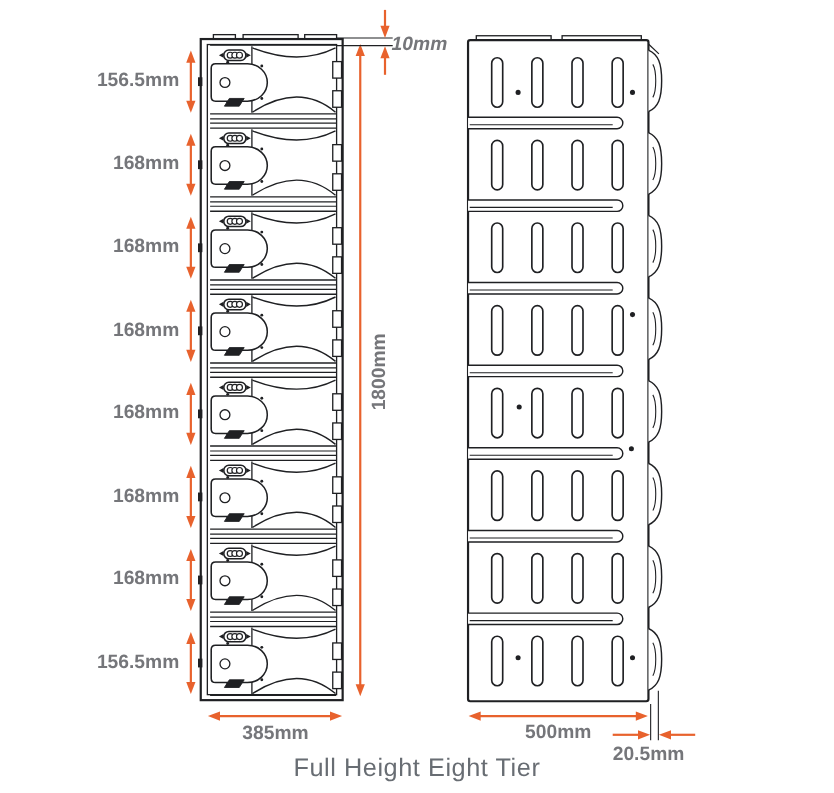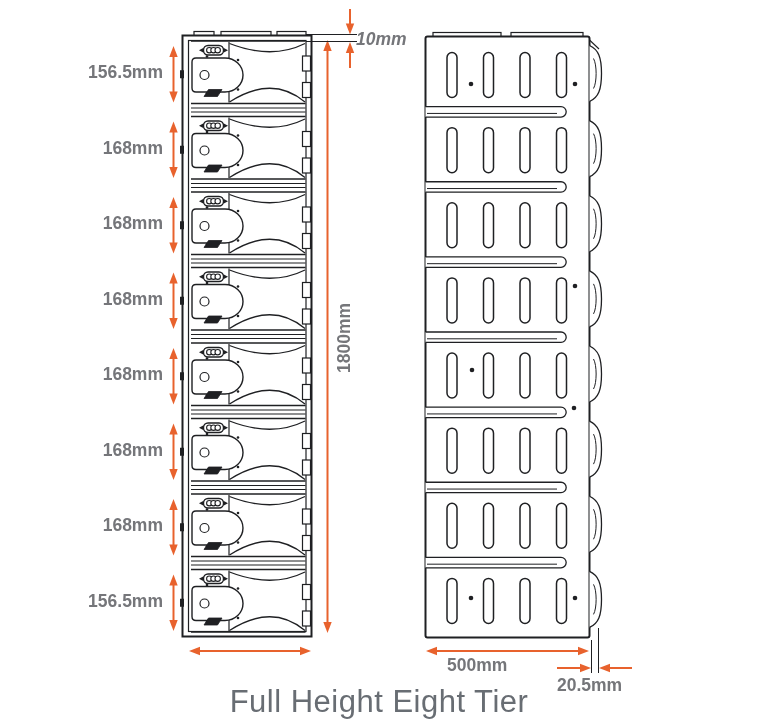--- a/index.html
+++ b/index.html
@@ -23,27 +23,27 @@
     font-size:17.5px;
     font-weight:bold;
     line-height:22px;
     height:22px;
     color:var(--label);
     white-space:nowrap;
   }
   #lbl-gap{left:356px;top:28px;font-style:italic;}
   #lbl-total{left:302px;top:327px;width:84px;text-align:center;transform:rotate(-90deg);transform-origin:center;}
   #lbl-front-width{left:190px;top:655px;width:121px;text-align:center;}
-  #lbl-side-width{left:447px;top:654px;width:121px;text-align:left;}
+  #lbl-side-width{left:447px;top:654px;width:121px;text-align:center;}
   #lbl-overhang{left:557px;top:674px;width:80px;}
   .caption{
     position:absolute;
     left:0;top:684px;width:758px;
     text-align:center;
-    font-size:31px;
+    font-size:23px;
     font-weight:400;
     letter-spacing:0.5px;
     color:var(--caption);
   }
 </style>
 </head>
 <body>
 
 <div class="canvas">
   <svg id="drawing" width="758" height="721" viewBox="0 0 758 721">
@@ -440,17 +440,18 @@
       <div class="dim-label" style="left: 58px; width: 105px; text-align: right; top: 212.25px;">168mm</div>
       <div class="dim-label" style="left: 58px; width: 105px; text-align: right; top: 287.75px;">168mm</div>
       <div class="dim-label" style="left: 58px; width: 105px; text-align: right; top: 363.25px;">168mm</div>
       <div class="dim-label" style="left: 58px; width: 105px; text-align: right; top: 438.75px;">168mm</div>
       <div class="dim-label" style="left: 58px; width: 105px; text-align: right; top: 514.25px;">168mm</div>
       <div class="dim-label" style="left: 58px; width: 105px; text-align: right; top: 589.75px;">156.5mm</div>
     </div>
 
   <div class="dim-label" id="lbl-gap">10mm</div>
   <div class="dim-label" id="lbl-total">1800mm</div>
+  <div class="dim-label" id="lbl-front-width">385mm</div>
   <div class="dim-label" id="lbl-side-width">500mm</div>
   <div class="dim-label" id="lbl-overhang">20.5mm</div>
 
   <div class="caption">Full Height Eight Tier</div>
 </div>
 
 </body></html>

